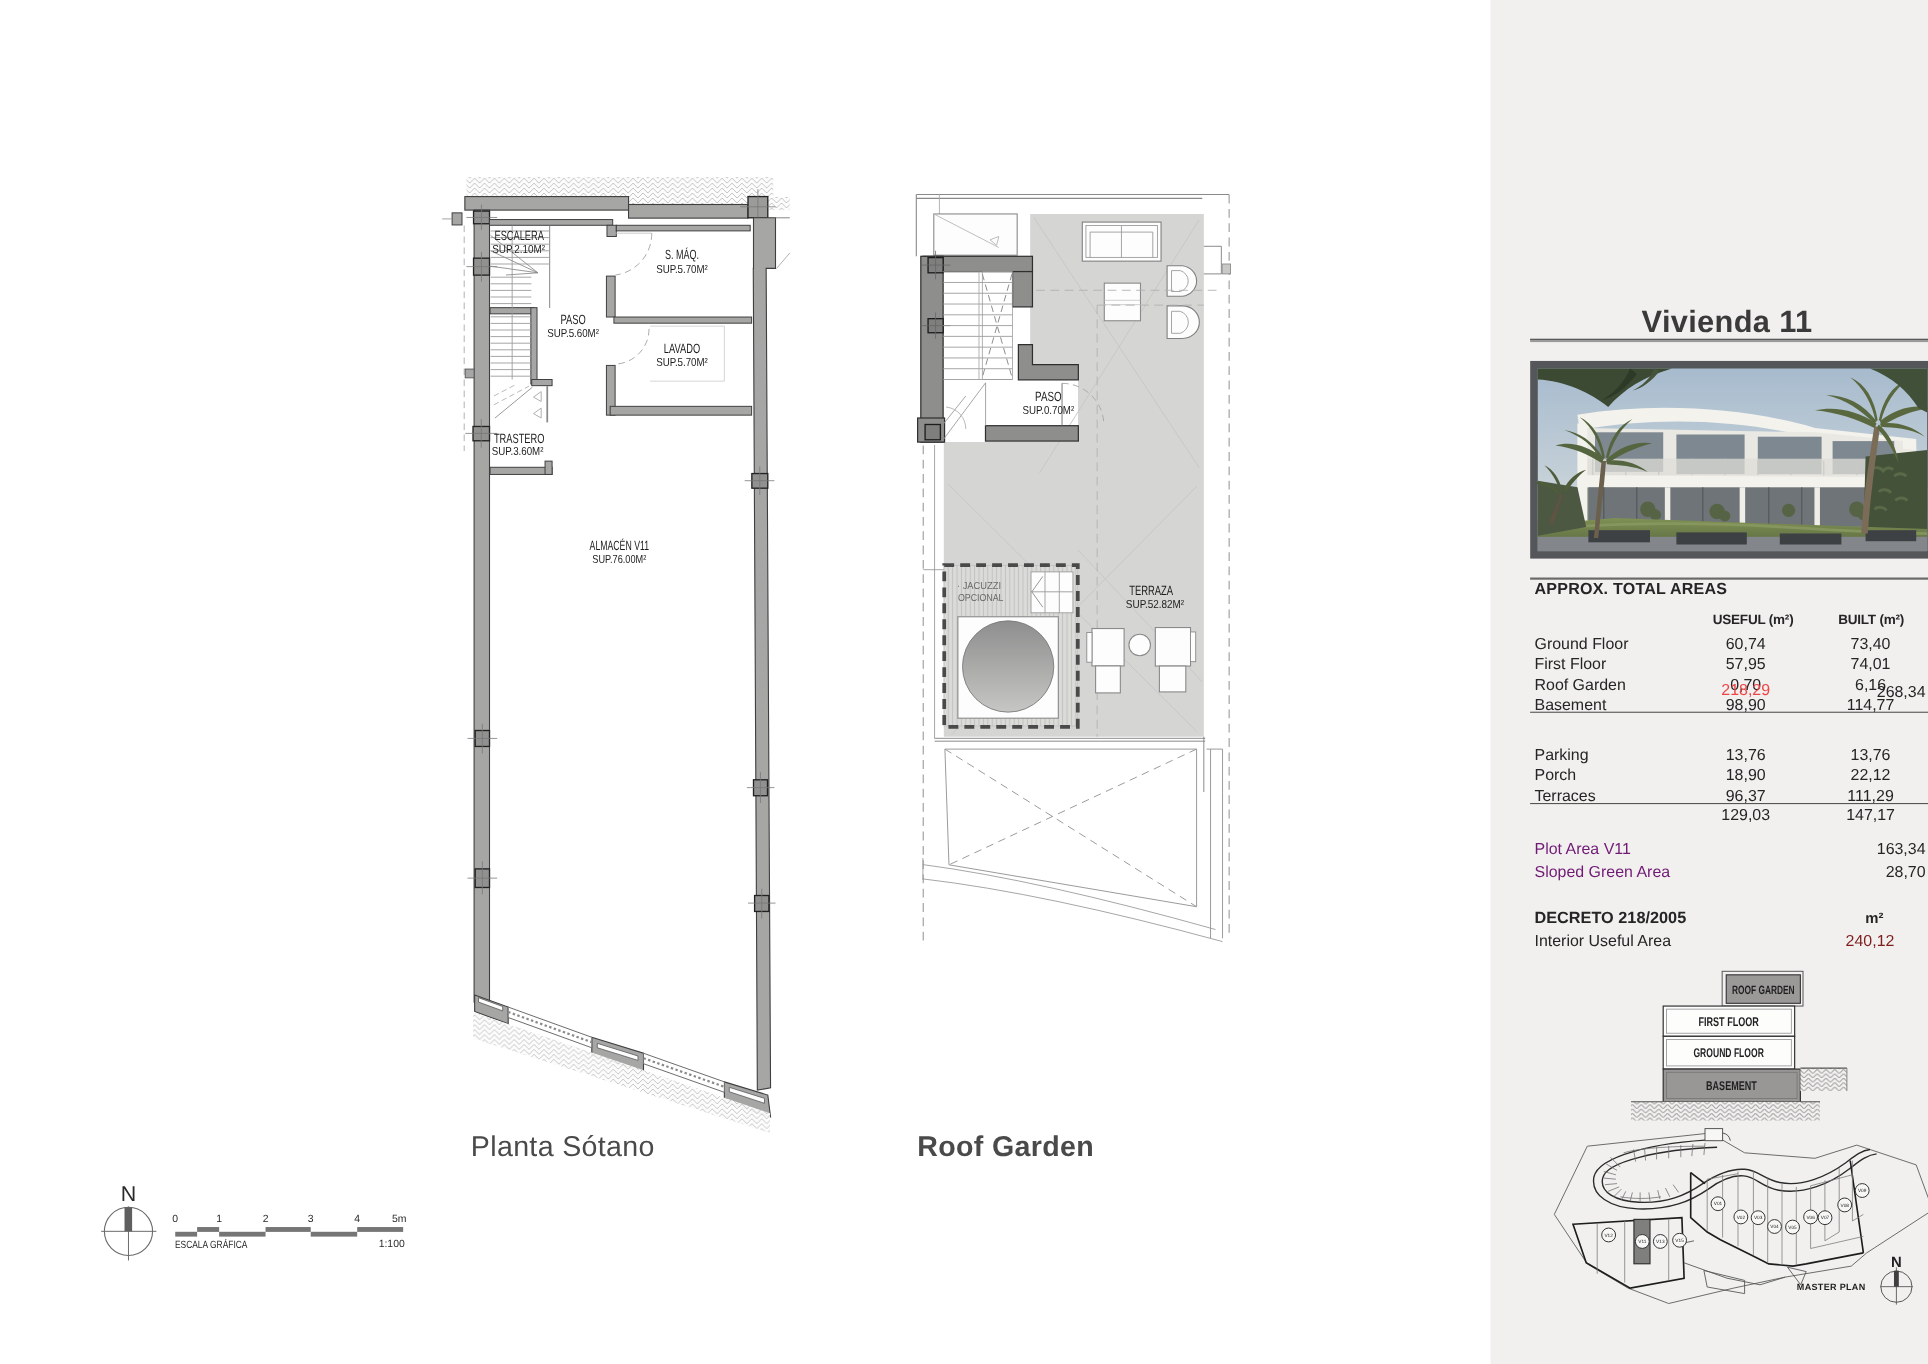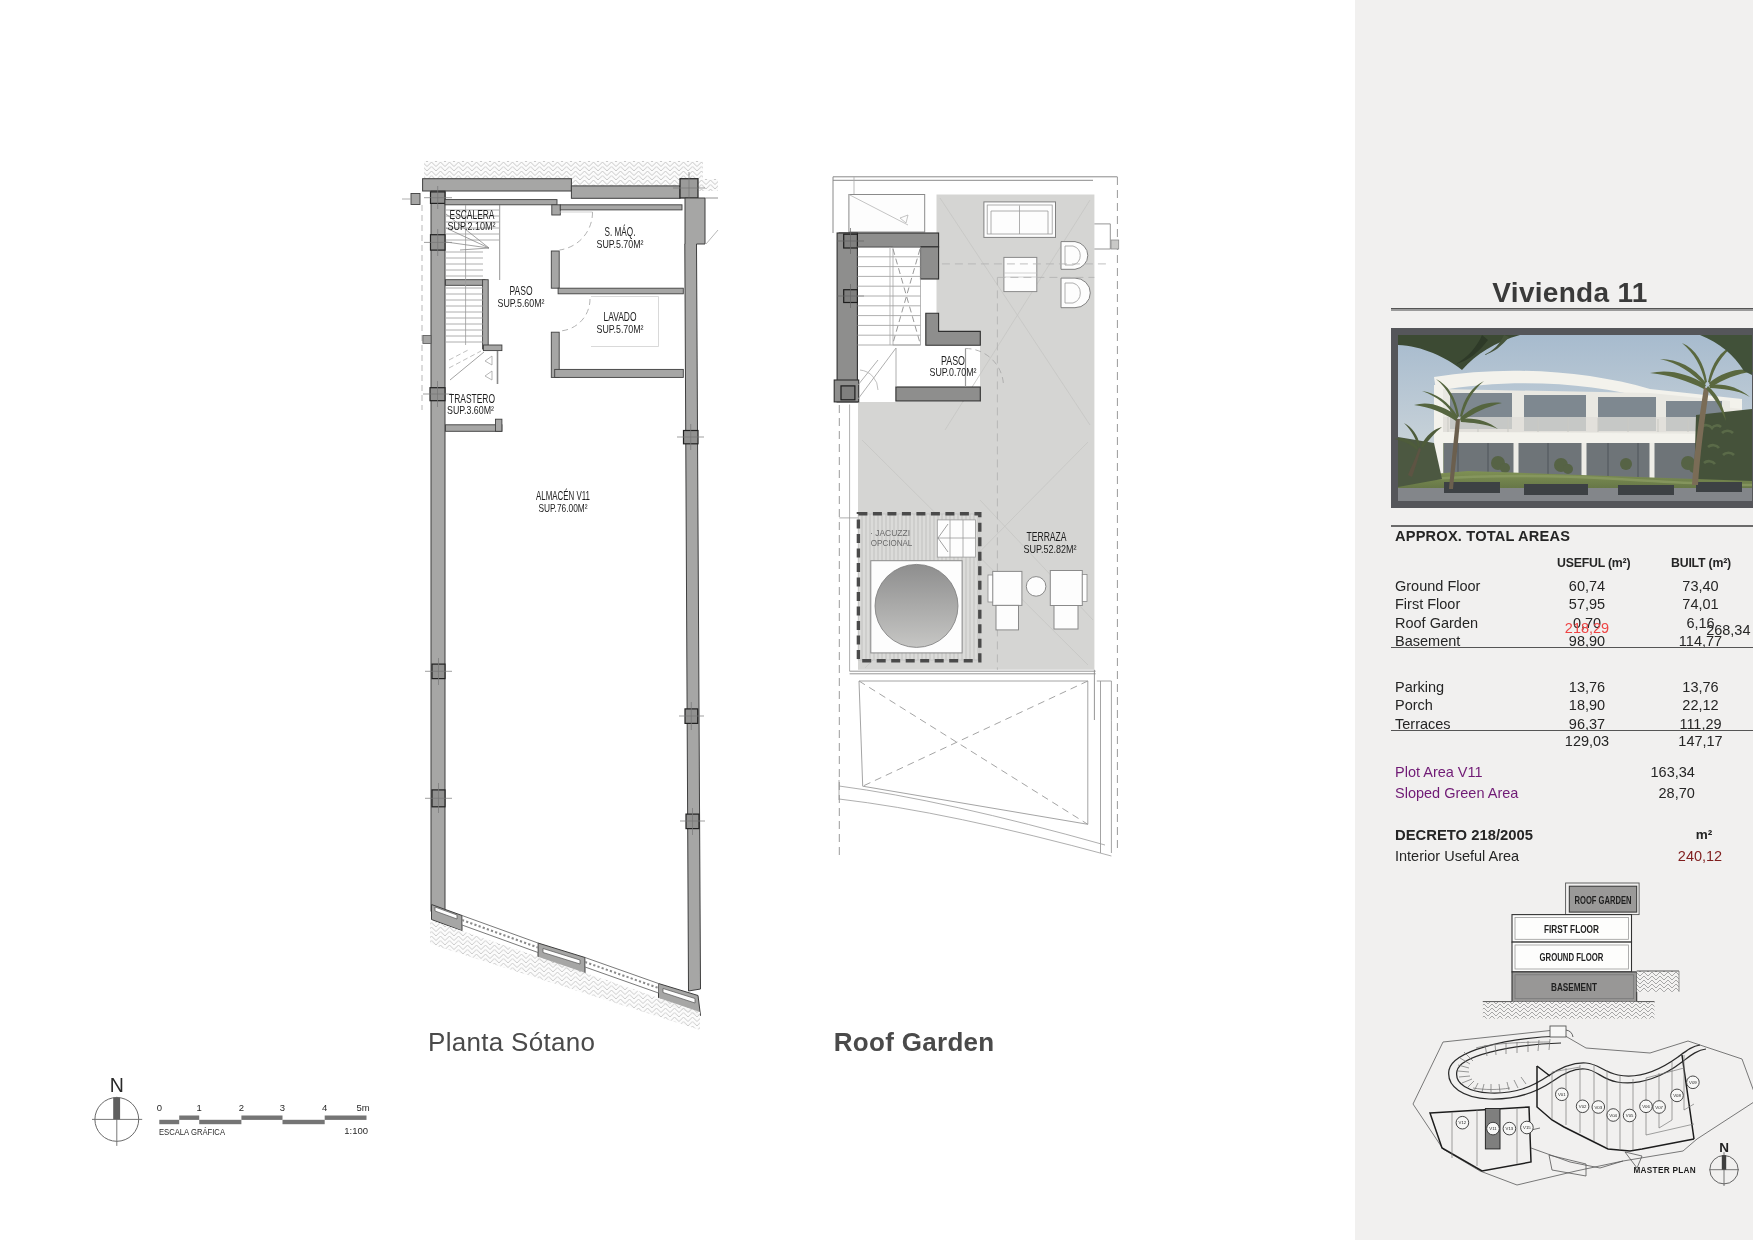--- a/index.html
+++ b/index.html
@@ -586,21 +586,21 @@
 
 <div class="t" style="left:1355px;top:677.5px;font-size:14.5px;color:#252525;line-height:18.55px;">Parking<br>Porch<br>Terraces</div>
 <div class="t" style="left:1497px;top:677.5px;width:100px;text-align:center;font-size:14.5px;color:#252525;line-height:18.55px;">13,76<br>18,90<br>96,37</div>
 <div class="t" style="left:1610.5px;top:677.5px;width:100px;text-align:center;font-size:14.5px;color:#252525;line-height:18.55px;">13,76<br>22,12<br>111,29</div>
 
 <div class="abs" style="left:1350.5px;top:729.6px;width:368px;height:1.4px;background:#555;"></div>
 <div class="t" style="left:1497px;top:733.4px;width:100px;text-align:center;font-size:14.5px;color:#252525;">129,03</div>
 <div class="t" style="left:1610.5px;top:733.4px;width:100px;text-align:center;font-size:14.5px;color:#252525;">147,17</div>
 
 <div class="t" style="left:1355px;top:762px;font-size:14.5px;color:#701a75;line-height:20.5px;">Plot Area V11<br>Sloped Green Area</div>
-<div class="t" style="left:1610.5px;top:762px;width:100px;text-align:left;font-size:14.5px;color:#252525;line-height:20.5px;">163,34<br>&nbsp;&nbsp;28,70</div>
+<div class="t" style="left:1610.5px;top:762px;width:100px;text-align:right;font-size:14.5px;color:#252525;line-height:20.5px;">163,34<br>&nbsp;&nbsp;28,70</div>
 
 <div class="t" style="left:1355px;top:826.5px;font-size:14.8px;font-weight:bold;color:#252525;">DECRETO 218/2005</div>
 <div class="t" style="left:1614px;top:826.5px;width:100px;text-align:center;font-size:13.5px;font-weight:bold;color:#252525;">m²</div>
 
 <div class="t" style="left:1355px;top:848.3px;font-size:14.5px;color:#252525;">Interior Useful Area</div>
 <div class="t" style="left:1610px;top:848.3px;width:100px;text-align:center;font-size:14.5px;color:#7f1d1d;">240,12</div>
 
 <svg class="abs" style="left:0;top:0" width="1753" height="1240" viewBox="0 0 1753 1240">
 
 <g>

